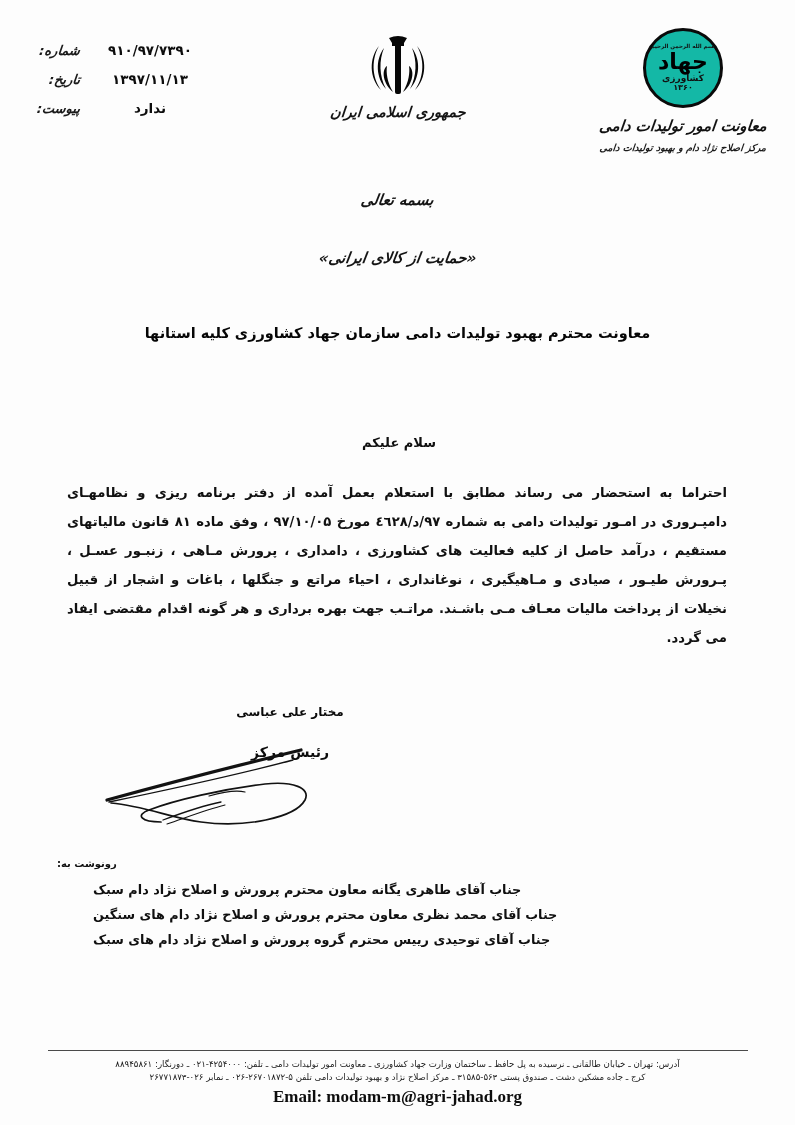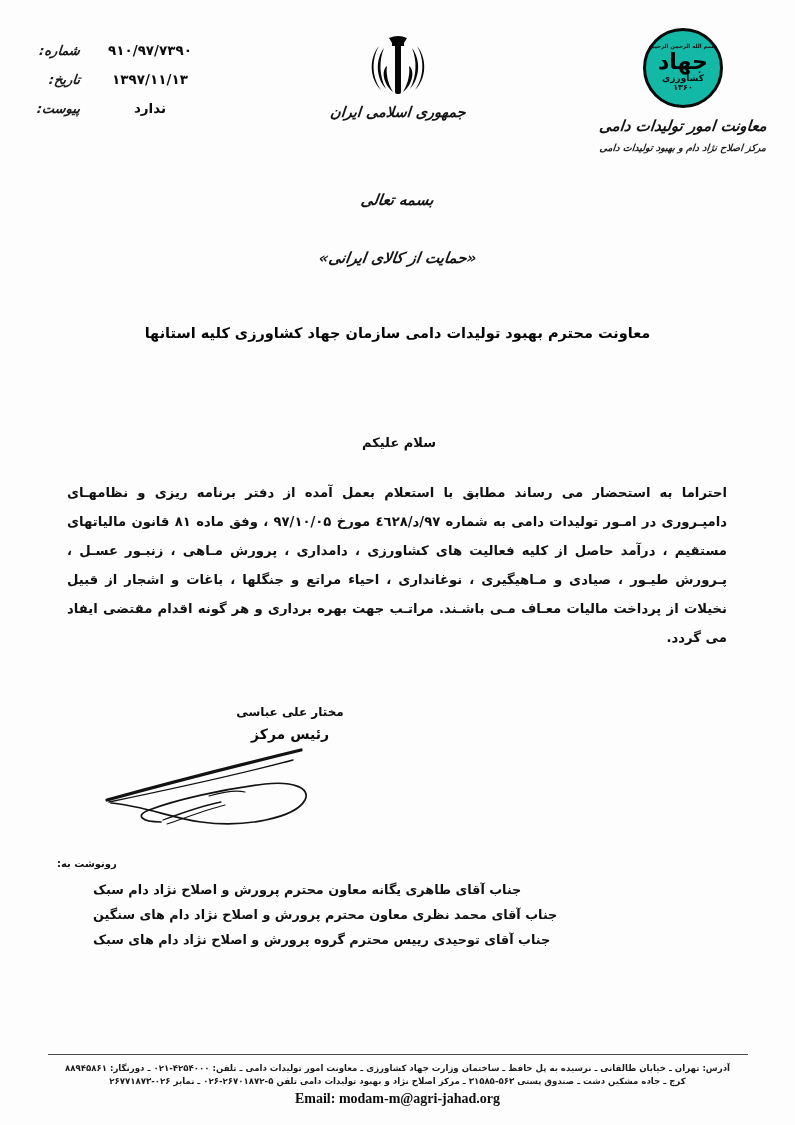--- a/index.html
+++ b/index.html
@@ -228,21 +228,21 @@
     left: 205px;
     width: 170px;
     text-align: center;
   }
   .sign-name {
     font-size: 12px;
     font-weight: bold;
     color: #0b0b0b;
   }
   .sign-title {
-    margin-top: 7px;
+    margin-top: 25px;
     font-size: 14px;
     font-weight: bold;
     color: #0b0b0b;
   }
   .scribble {
     position: absolute;
     top: 748px;
     left: 105px;
     width: 300px;
     height: 90px;
@@ -279,28 +279,28 @@
     text-align: center;
   }
   .footer-rule {
     width: 700px;
     height: 1px;
     margin: 0 auto 7px auto;
     background: #4a4a4a;
   }
   .footer-line {
     font-size: 8.6px;
-    font-weight: bold;
+    font-weight: normal;
     color: #1a1a1a;
     line-height: 13px;
     letter-spacing: 0.1px;
   }
   .footer-email {
     margin-top: 3px;
-    font-size: 14px;
+    font-size: 17px;
     font-weight: bold;
     color: #0d0d0d;
     direction: ltr;
     font-family: "Liberation Serif", serif;
   }
 </style>
 </head>
 <body>
 
 <div id="page">

